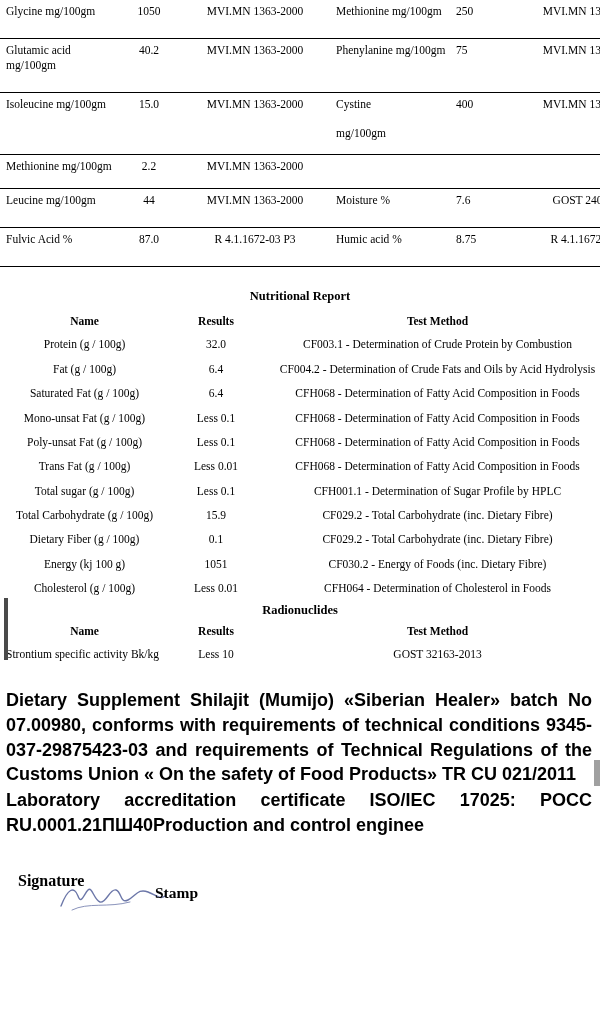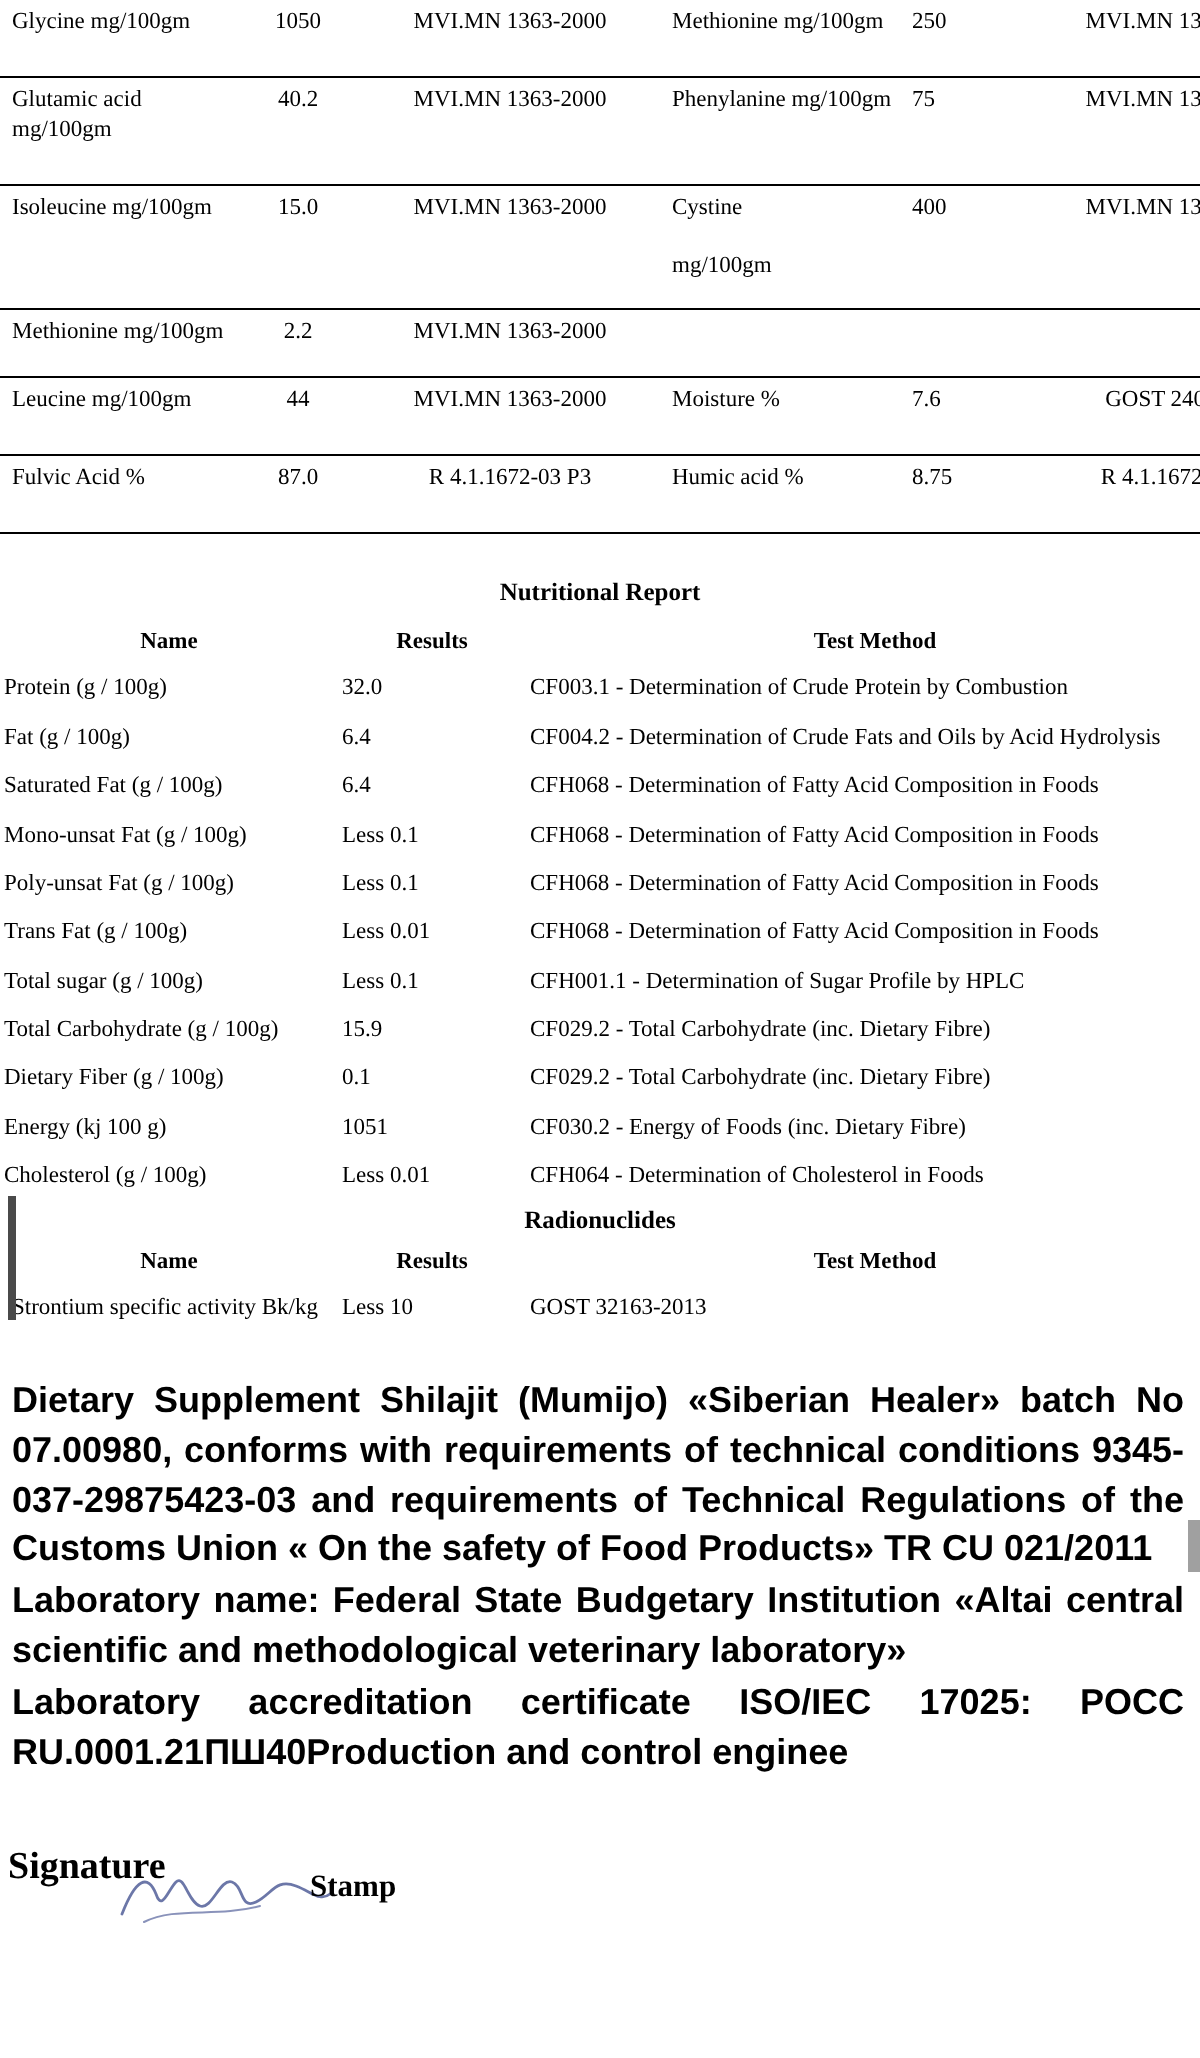--- a/index.html
+++ b/index.html
@@ -66,20 +66,21 @@
   }
   .nut-table th {
     font-weight: bold;
     font-size: 11.5px;
     padding: 3px 2px 5px 2px;
     text-align: center;
     border: none;
   }
   .nut-table td {
     padding: 5px 2px;
+    text-align: center;
     vertical-align: middle;
     line-height: 1.25;
     border: none;
   }
   .nut-table .col-name   { width: 165px; }
   .nut-table .col-result { width: 90px; }
   .nut-table .col-method { width: 345px; }
 
   .rn-table td.rn-name {
     text-align: left;
@@ -113,23 +114,23 @@
   }
 
   
   .sign-row {
     margin-top: 34px;
     position: relative;
     height: 70px;
   }
   .sign-label {
     position: absolute;
-    left: 4px;
+    left: 18px;
     top: 0;
-    font-size: 19px;
+    font-size: 16px;
     font-weight: bold;
   }
   .stamp-label {
     position: absolute;
     left: 155px;
     top: 12px;
     font-size: 15.5px;
     font-weight: bold;
   }
   .scribble {
@@ -296,21 +297,20 @@
       <tr>
         <td class="rn-name">Strontium specific activity Bk/kg</td>
         <td>Less 10</td>
         <td>GOST 32163-2013</td>
       </tr>
     </tbody>
   </table>
 
   <div class="statement">
     <p>Dietary Supplement Shilajit (Mumijo) «Siberian Healer» batch No 07.00980, conforms with requirements of technical conditions 9345-037-29875423-03 and requirements of Technical Regulations of the Customs Union « On the safety of Food Products» TR CU 021/2011</p>
-    <p>Laboratory name: Federal State Budgetary Institution «Altai central scientific and methodological veterinary laboratory»</p>
     <p>Laboratory accreditation certificate ISO/IEC 17025: POCC RU.0001.21ПШ40Production and control enginee</p>
   </div>
 
   <div class="sign-row">
     <div class="sign-label">Signature</div>
     <svg class="scribble" viewBox="0 0 110 36">
       <path d="M3 28 C10 10, 16 8, 20 18 C23 27, 26 16, 30 12 C34 8, 36 22, 42 24 C48 26, 52 10, 58 12 C64 14, 62 26, 70 22 C78 18, 80 10, 90 14 C98 17, 102 22, 107 18" fill="none" stroke="#3b4a8c" stroke-width="1.4" stroke-linecap="round"></path>
       <path d="M14 32 C30 24, 50 30, 72 24" fill="none" stroke="#3b4a8c" stroke-width="1" stroke-linecap="round" opacity=".8"></path>
     </svg>
     <div class="stamp-label">Stamp</div>

